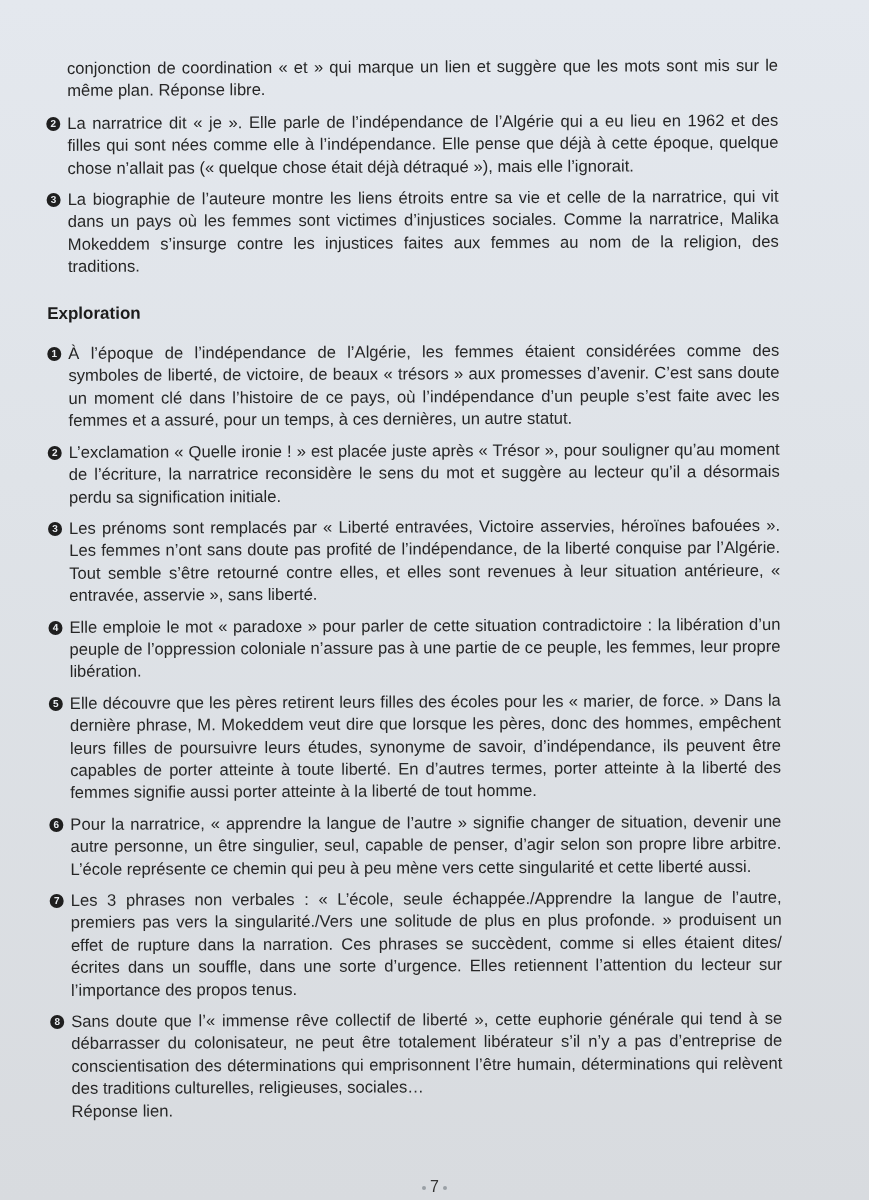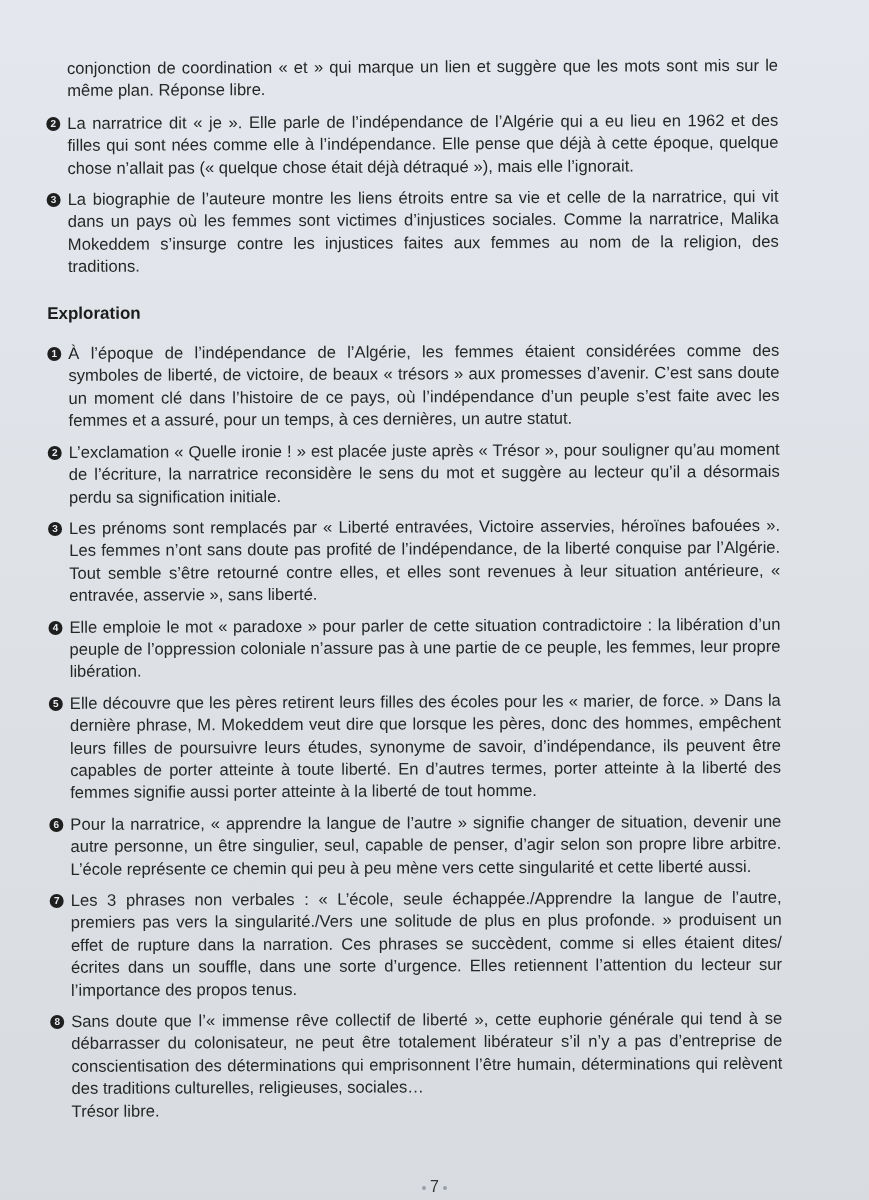--- a/index.html
+++ b/index.html
@@ -74,19 +74,19 @@
     <span class="num">6</span>
     <span>Pour la narratrice, « apprendre la langue de l’autre » signifie changer de situation, devenir une autre personne, un être singulier, seul, capable de penser, d’agir selon son propre libre arbitre. L’école représente ce chemin qui peu à peu mène vers cette singularité et cette liberté aussi.</span>
   </div>
   <div class="para">
     <span class="num">7</span>
     <span>Les 3 phrases non verbales : « L’école, seule échappée./Apprendre la langue de l’autre, premiers pas vers la singularité./Vers une solitude de plus en plus profonde. » produisent un effet de rupture dans la narration. Ces phrases se succèdent, comme si elles étaient dites/écrites dans un souffle, dans une sorte d’urgence. Elles retiennent l’attention du lecteur sur l’importance des propos tenus.</span>
   </div>
   <div class="para">
     <span class="num">8</span>
     <span>Sans doute que l’« immense rêve collectif de liberté », cette euphorie générale qui tend à se débarrasser du colonisateur, ne peut être totalement libérateur s’il n’y a pas d’entreprise de conscientisation des déterminations qui emprisonnent l’être humain, déterminations qui relèvent des traditions culturelles, religieuses, sociales…</span><br>
-    <span>Trésor libre.</span>
+    <span>Réponse lien.</span>
   </div>
 </div>
 
 <div class="footer">
   <span class="dot"></span><span>7</span><span class="dot"></span>
 </div>
 
 </body></html>

